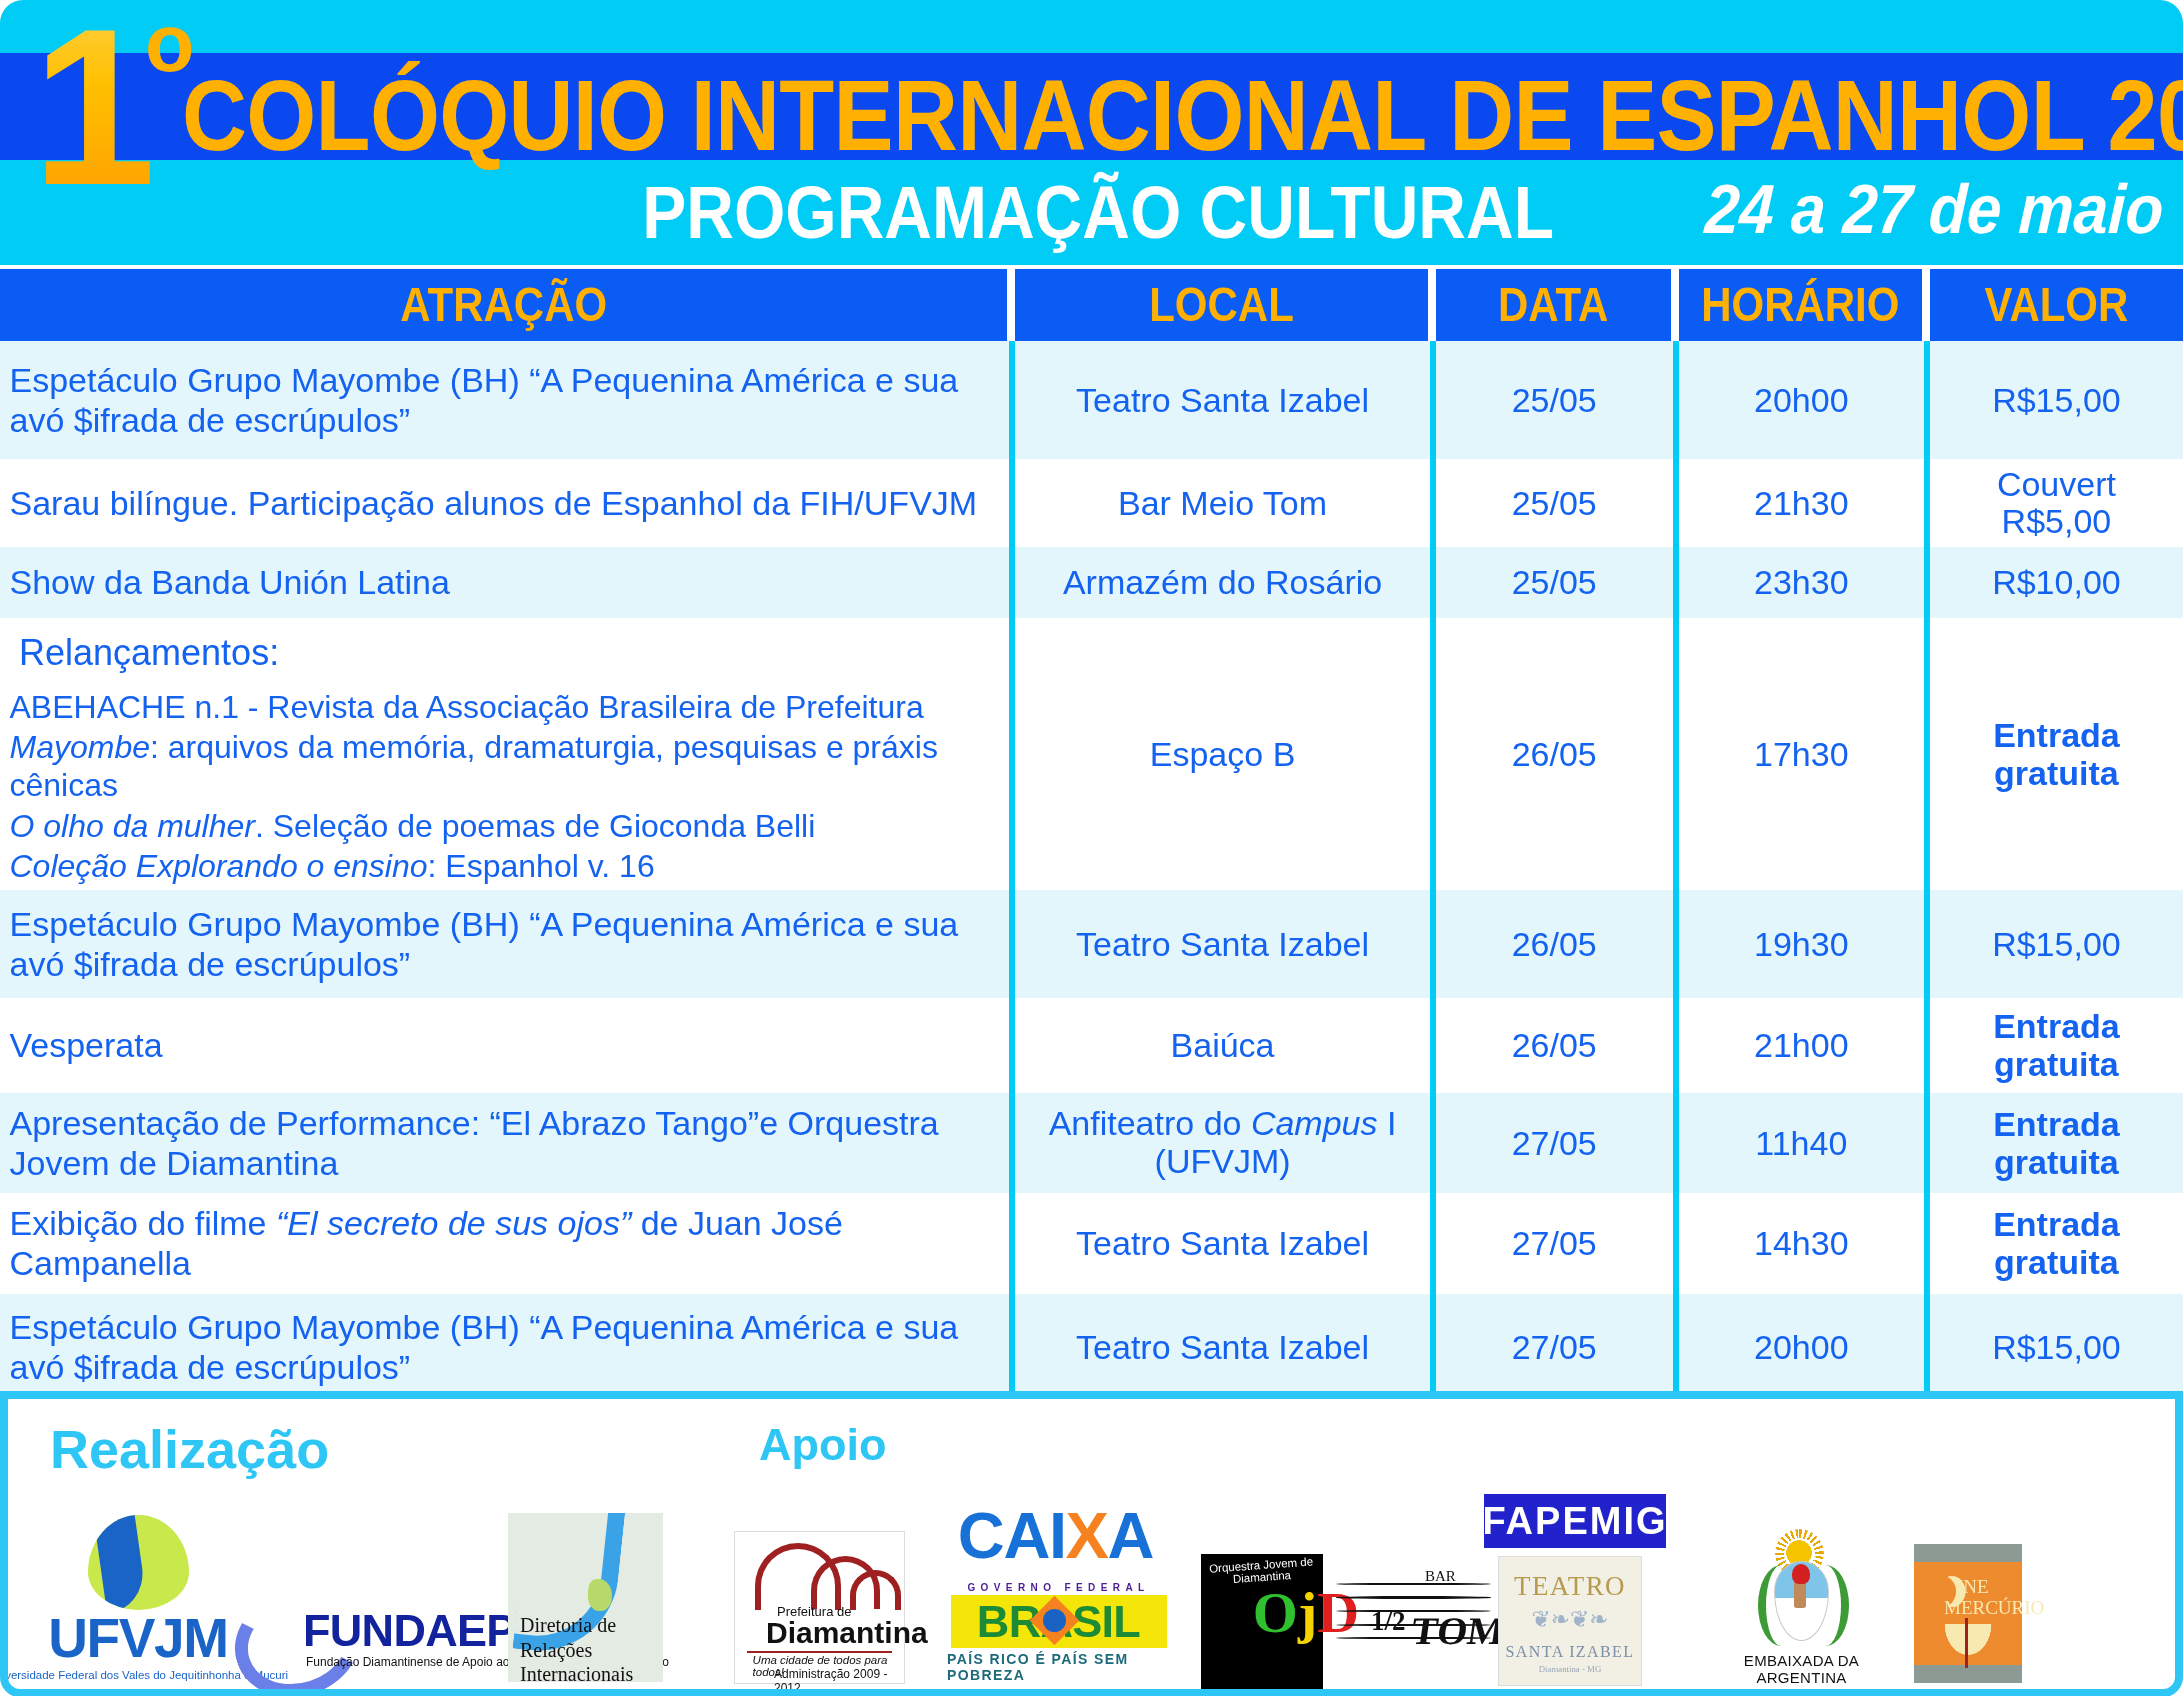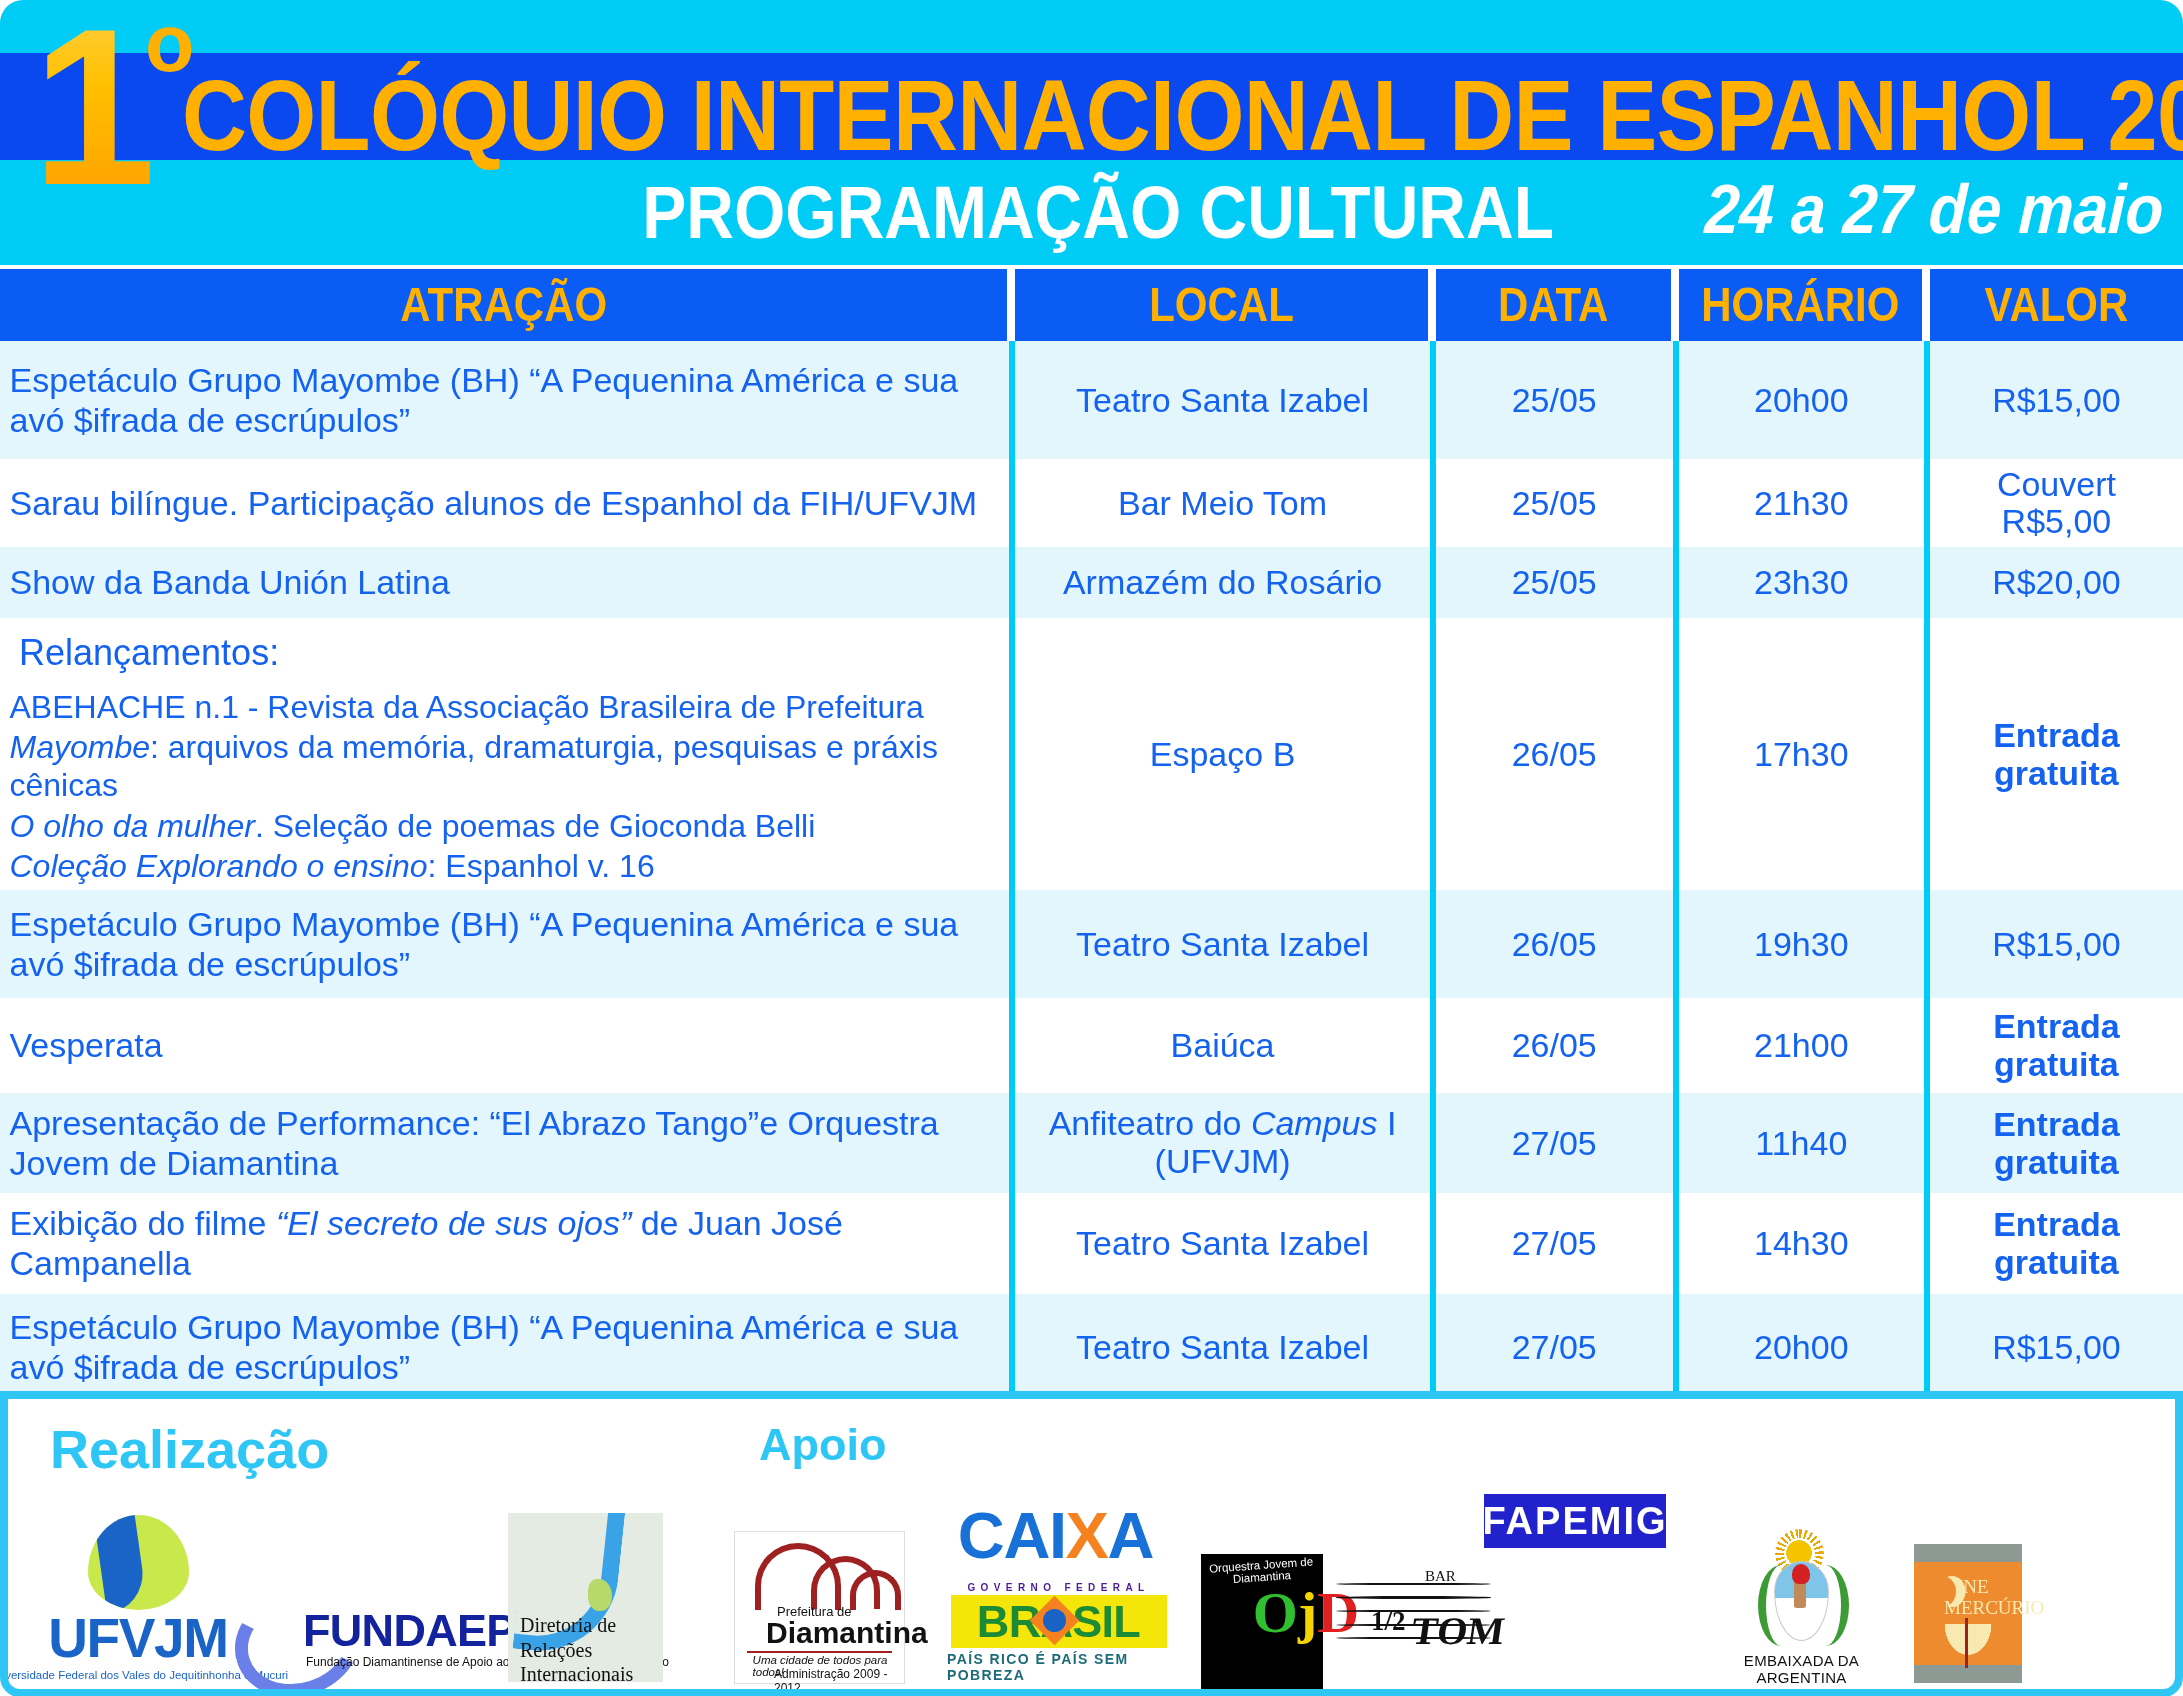--- a/index.html
+++ b/index.html
@@ -344,21 +344,21 @@
           <td class="c-loc">Bar Meio Tom</td>
           <td class="c-dat">25/05</td>
           <td class="c-hor">21h30</td>
           <td class="c-val" style="line-height:1.1">Couvert R$5,00</td>
         </tr>
         <tr class="alt" style="height:71px">
           <td class="c-atr">Show da Banda Unión Latina</td>
           <td class="c-loc">Armazém do Rosário</td>
           <td class="c-dat">25/05</td>
           <td class="c-hor">23h30</td>
-          <td class="c-val">R$20,00</td>
+          <td class="c-val">R$10,00</td>
         </tr>
         <tr class="plain" style="height:264px">
           <td class="c-atr" style="font-size:32px;vertical-align:top;padding-top:13.5px">
             <div style="font-size:36px;margin-left:9.5px;margin-bottom:15px">Relançamentos:</div>
             <div style="margin-bottom:2.7px">ABEHACHE n.1 - Revista da Associação Brasileira de Prefeitura</div>
             <div style="margin-bottom:2.7px"><span class="it">Mayombe</span>: arquivos da memória, dramaturgia, pesquisas e práxis cênicas</div>
             <div style="margin-bottom:2.7px"><span class="it">O olho da mulher</span>. Seleção de poemas de Gioconda Belli</div>
             <div><span class="it">Coleção Explorando o ensino</span>: Espanhol v. 16</div>
           </td>
           <td class="c-loc">Espaço B</td>
@@ -474,20 +474,26 @@
       </div>
       <div class="mt-bar">BAR</div>
       <div class="mt-half">1/2</div>
       <div class="mt-tom">TOM</div>
     </div>
 
     <div class="logo lg-fapemig">
       <div class="fapemig-txt">FAPEMIG</div>
     </div>
 
+    <div class="logo lg-teatro">
+      <div class="teatro-t">TEATRO</div>
+      <div class="teatro-orn">❦❧❦❧</div>
+      <div class="teatro-s">SANTA IZABEL</div>
+      <div class="teatro-s2">Diamantina - MG</div>
+    </div>
 
     <div class="logo lg-arg">
       <div class="arg-rays"></div>
       <div class="arg-sun"></div>
       <div class="arg-wreath-l"></div>
       <div class="arg-wreath-r"></div>
       <div class="arg-shield"></div>
       <div class="arg-hand"></div>
       <div class="arg-cap"></div>
       <div class="arg-txt">EMBAIXADA DA ARGENTINA</div>

